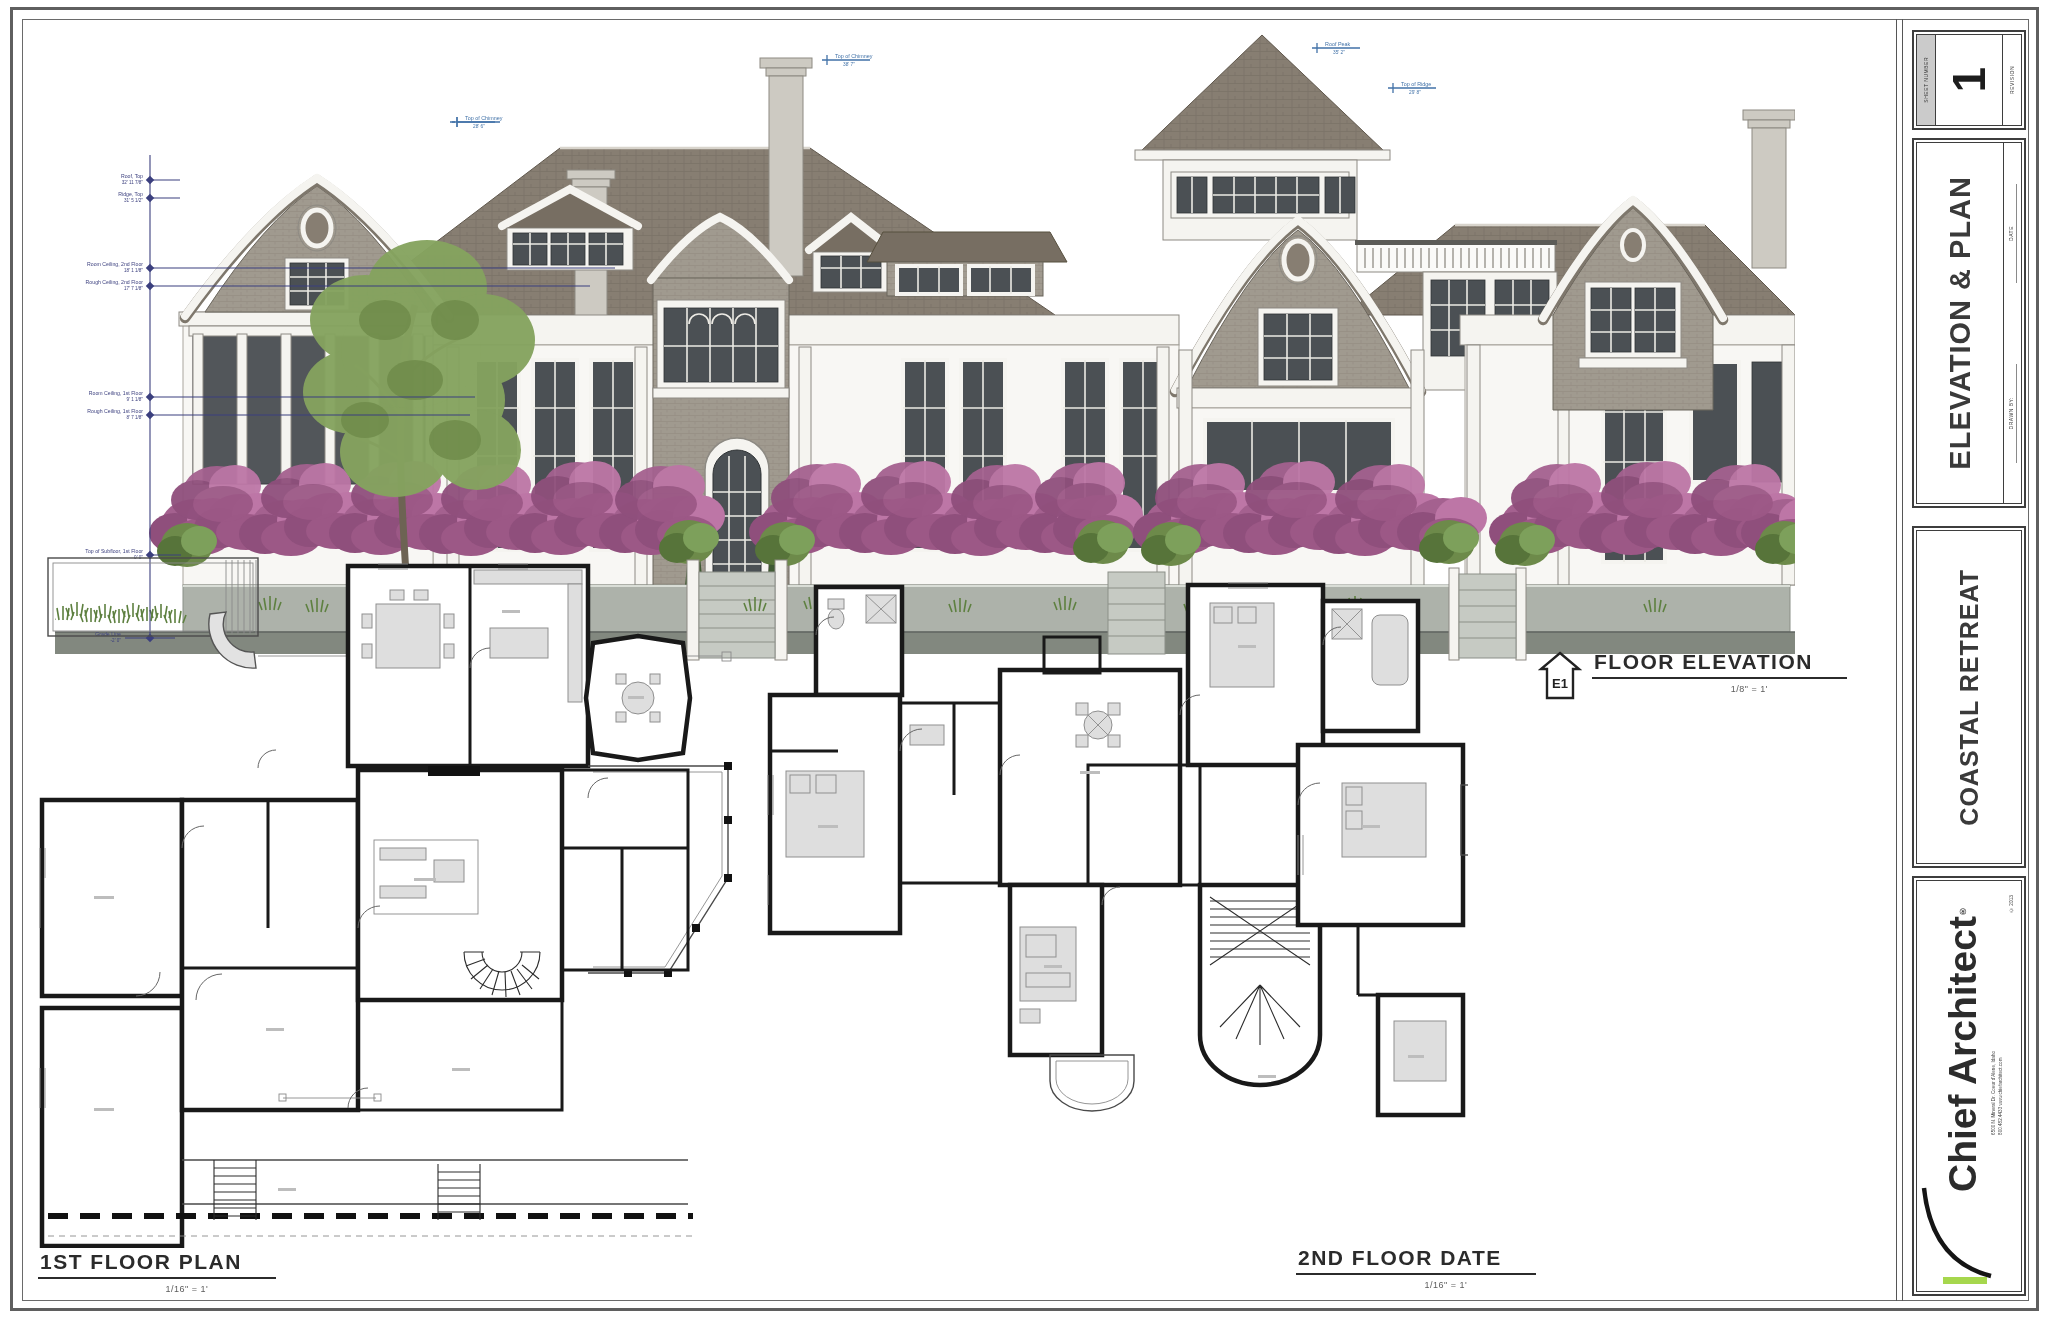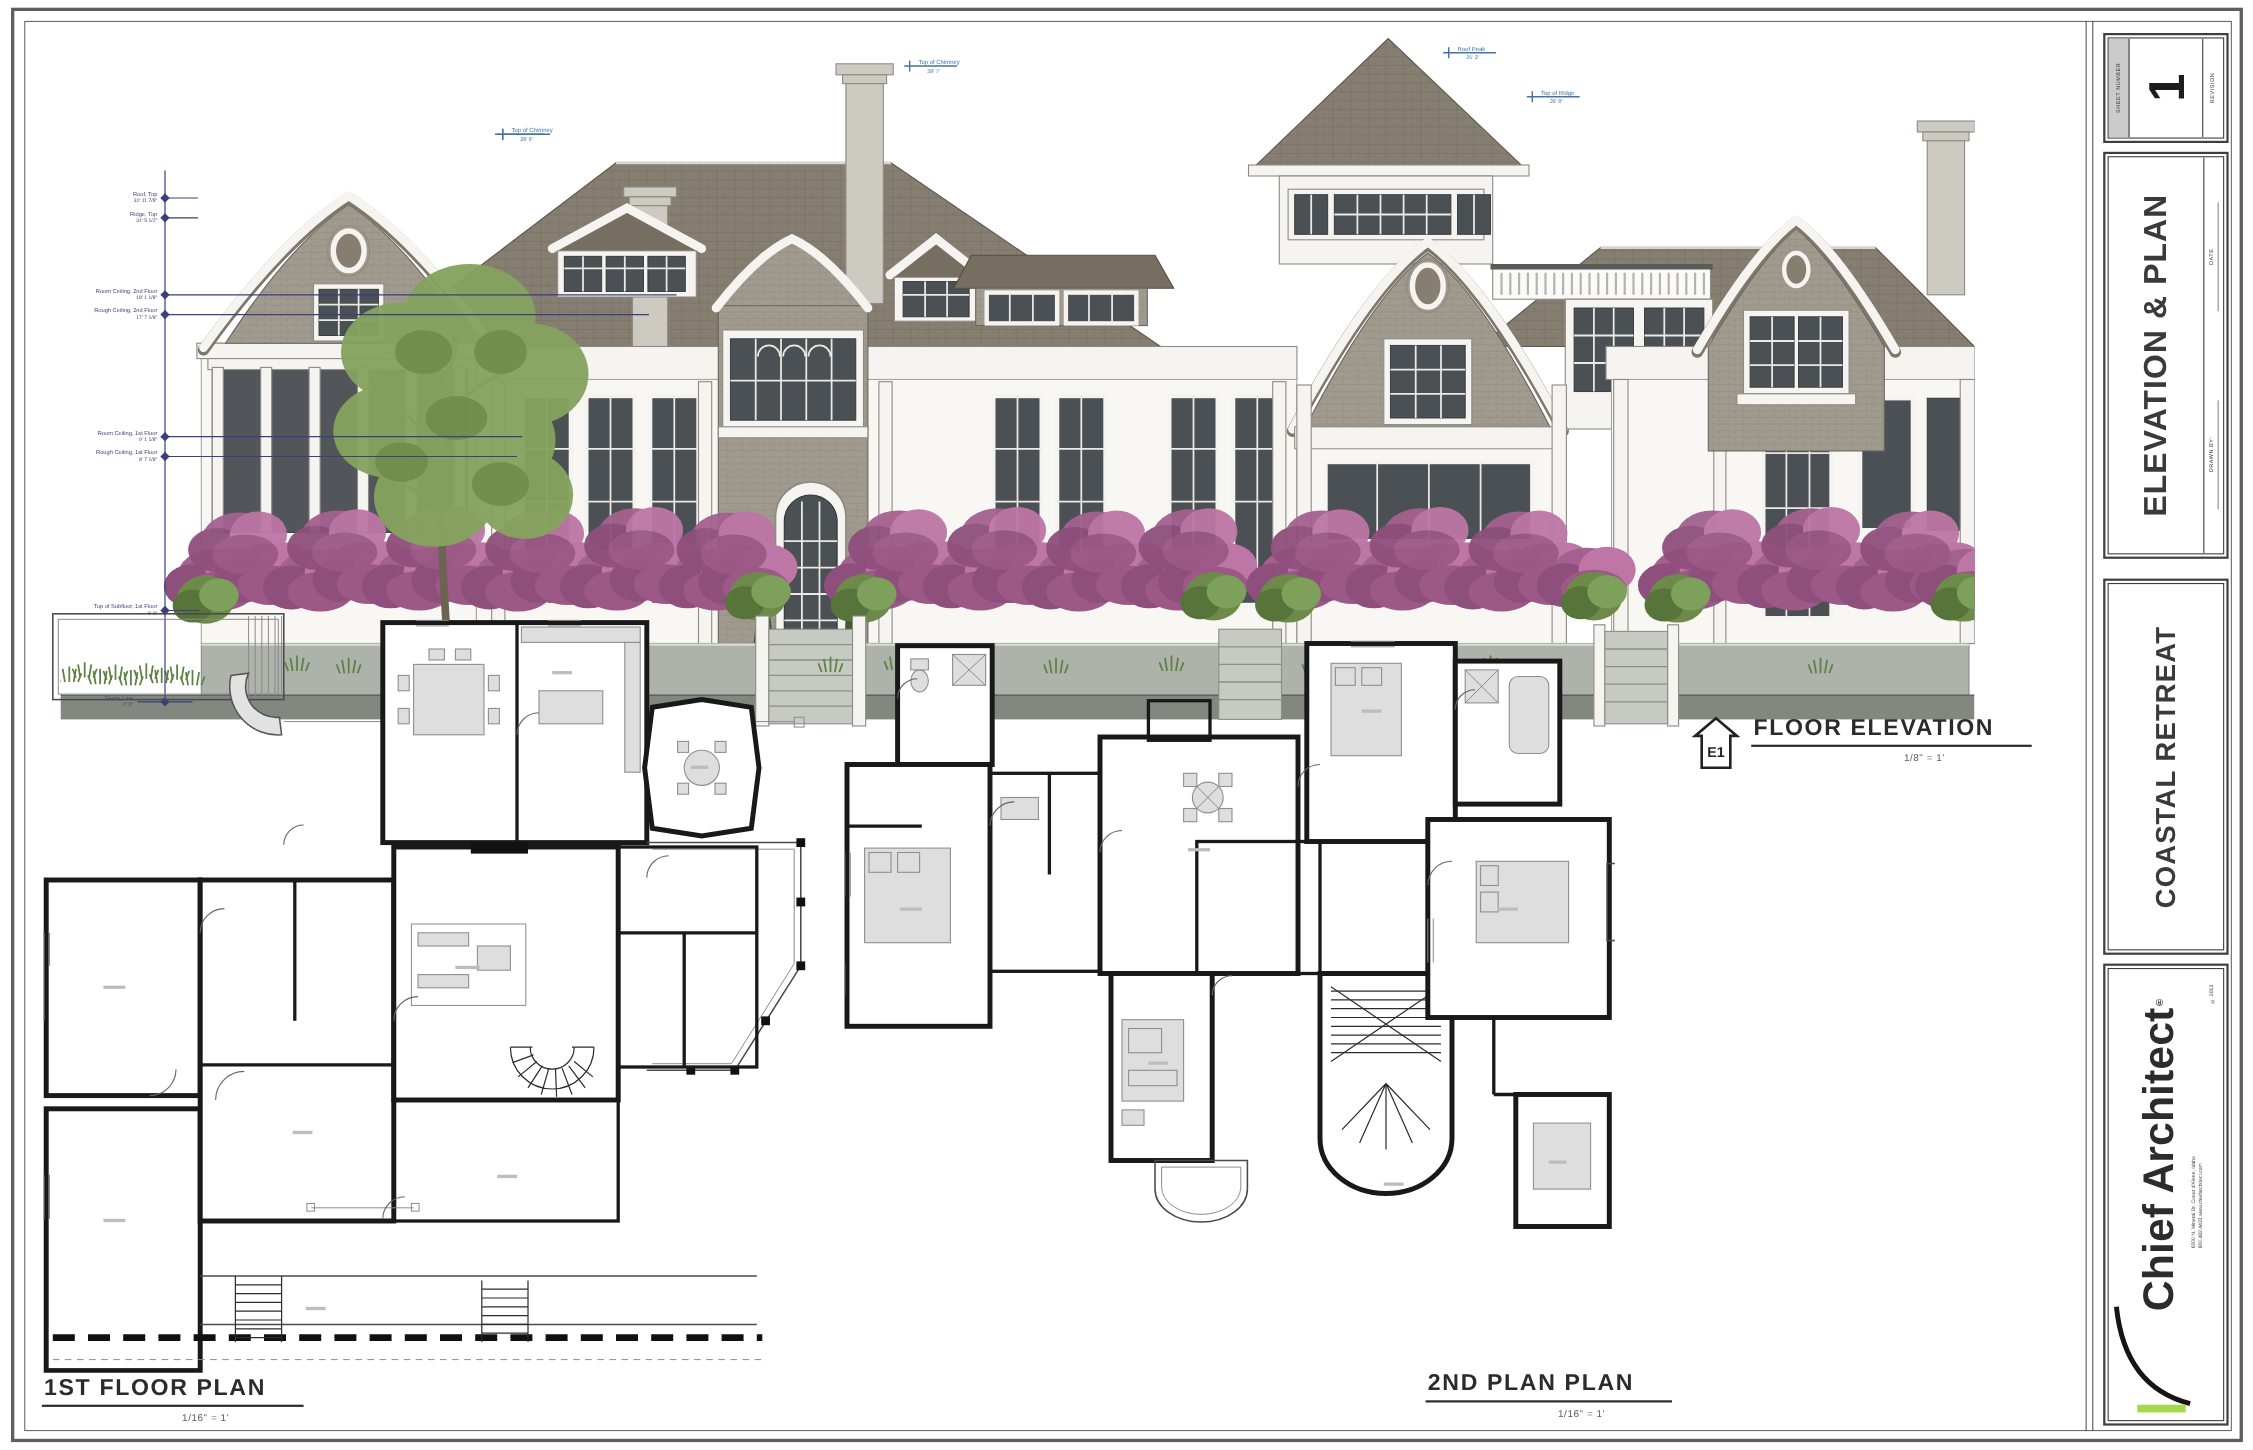--- a/index.html
+++ b/index.html
@@ -687,21 +687,21 @@
 
   <div class="dlab" style="left:38px;top:1250px;text-align:right;">
     <div class="txtcol">
       <div class="dtitle">1ST FLOOR PLAN</div>
       <div class="dscale">1/16" = 1'</div>
     </div>
   </div>
 
   <div class="dlab" style="left:1296px;top:1246px;">
     <div class="txtcol">
-      <div class="dtitle">2ND PLAN PLAN</div>
+      <div class="dtitle">2ND FLOOR DATE</div>
       <div class="dscale">1/16" = 1'</div>
     </div>
   </div>
 
   <div class="tb-box" style="top:30px;height:100px;">
     <div class="tb-in">
       <div class="row">
         <div class="strip gray">
           <span class="vtext micro">SHEET NUMBER</span>
         </div>

